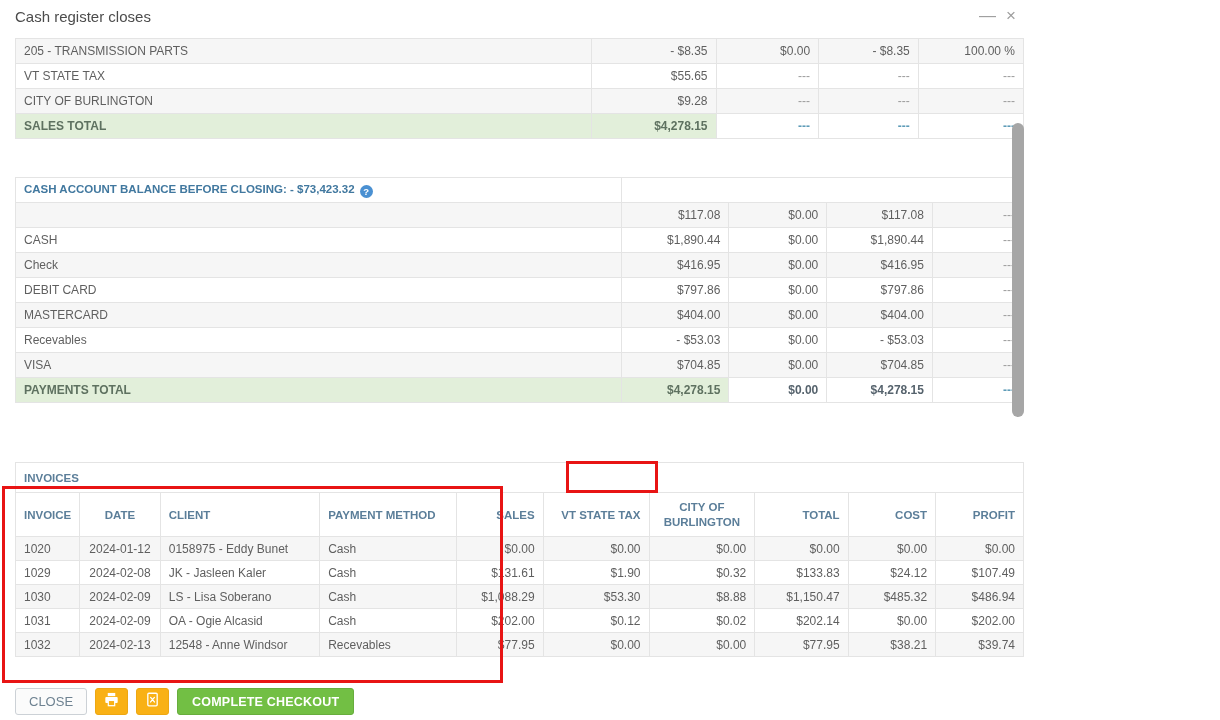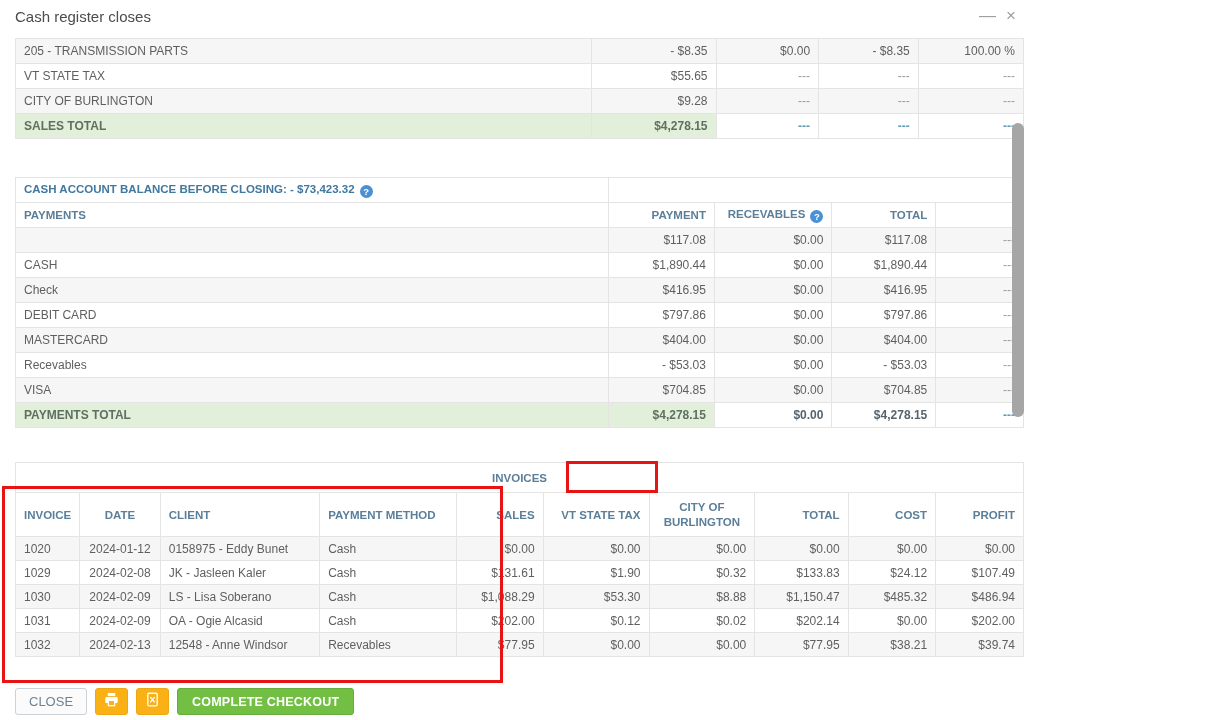--- a/index.html
+++ b/index.html
@@ -20,21 +20,21 @@
   .total-blue td{color:#4f7ea4;font-weight:700;}
   .green-cell{background:#e2efda;color:#5e7160;font-weight:700;}
   .bold-dark{color:#56636d;font-weight:700;}
   .dash{color:#9b9b9b;}
   .total-dash{color:#5e9cb8;font-weight:700;}
   .balance td{color:#41789f;font-weight:700;font-size:11.5px;}
 
   .t1{position:absolute;left:15px;top:38px;}
   .t2{position:absolute;left:15px;top:177px;padding-left:44px;}
   .t3{position:absolute;left:15px;top:462px;}
-  .t3 .caption td{height:29px;color:#5b7e99;font-weight:700;font-size:11.5px;text-align:center;}
+  .t3 .caption td{height:29px;color:#5b7e99;font-weight:700;font-size:11.5px;}
   .t3 .hdr td{height:43px;}
   .t3 td{height:23px;}
   .t3 tbody tr:nth-child(odd):not(.caption) td{background:#f6f6f6;}
   .wrap{white-space:normal;line-height:1.25;text-align:center;}
 
   .qicon{display:inline-block;width:13px;height:13px;border-radius:50%;background:#4a90d2;
     color:#fff;font-size:9.5px;font-weight:700;text-align:center;line-height:13px;
     vertical-align:-2px;margin-left:5px;}
 
   .footer{position:absolute;left:15px;top:688px;display:flex;gap:8px;align-items:center;}
@@ -108,27 +108,20 @@
         <col style="width:710px">
         <col style="width:124px">
         <col style="width:120px">
         <col style="width:121px">
         <col style="width:118px">
       </colgroup>
     <tbody>
       <tr class="balance">
         <td><span>CASH ACCOUNT BALANCE BEFORE CLOSING: - $73,423.32</span><span class="qicon">?</span></td>
         <td colspan="4"></td>
-      </tr>
-      <tr class="hdr">
-        <td>PAYMENTS</td>
-        <td class="num">PAYMENT</td>
-        <td class="num"><span>RECEVABLES</span><span class="qicon">?</span></td>
-        <td class="num">TOTAL</td>
-        <td></td>
       </tr>
       <tr class="striped">
         <td></td>
         <td class="num">$117.08</td>
         <td class="num">$0.00</td>
         <td class="num">$117.08</td>
         <td class="num dash">---</td>
       </tr>
       <tr>
         <td>CASH</td>

